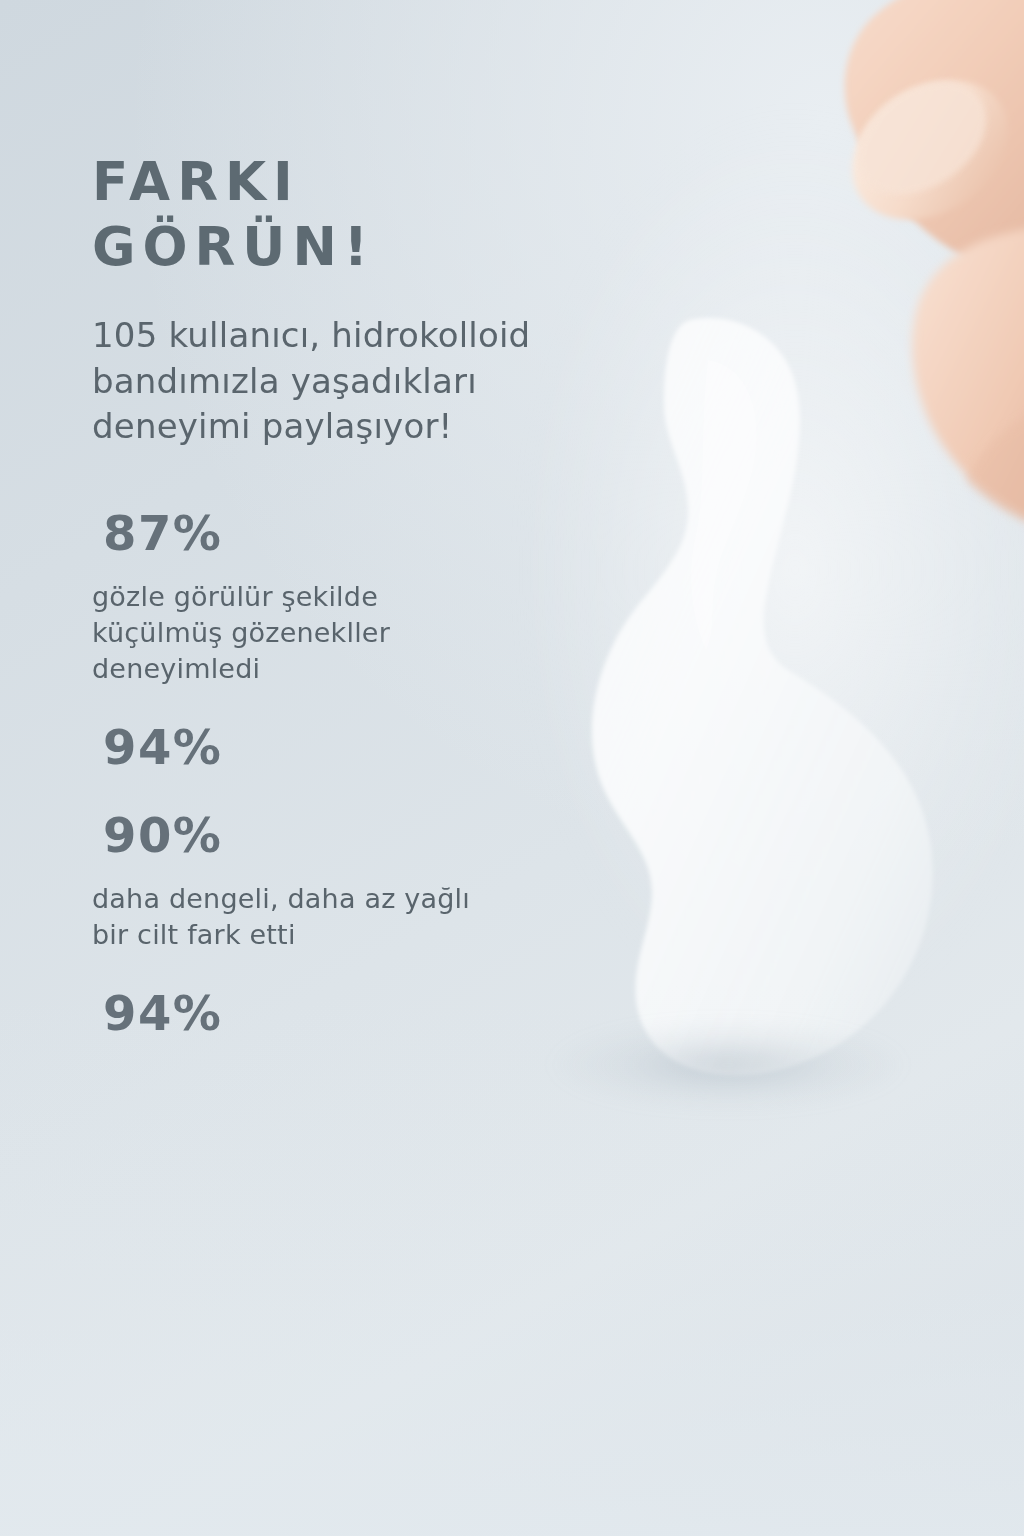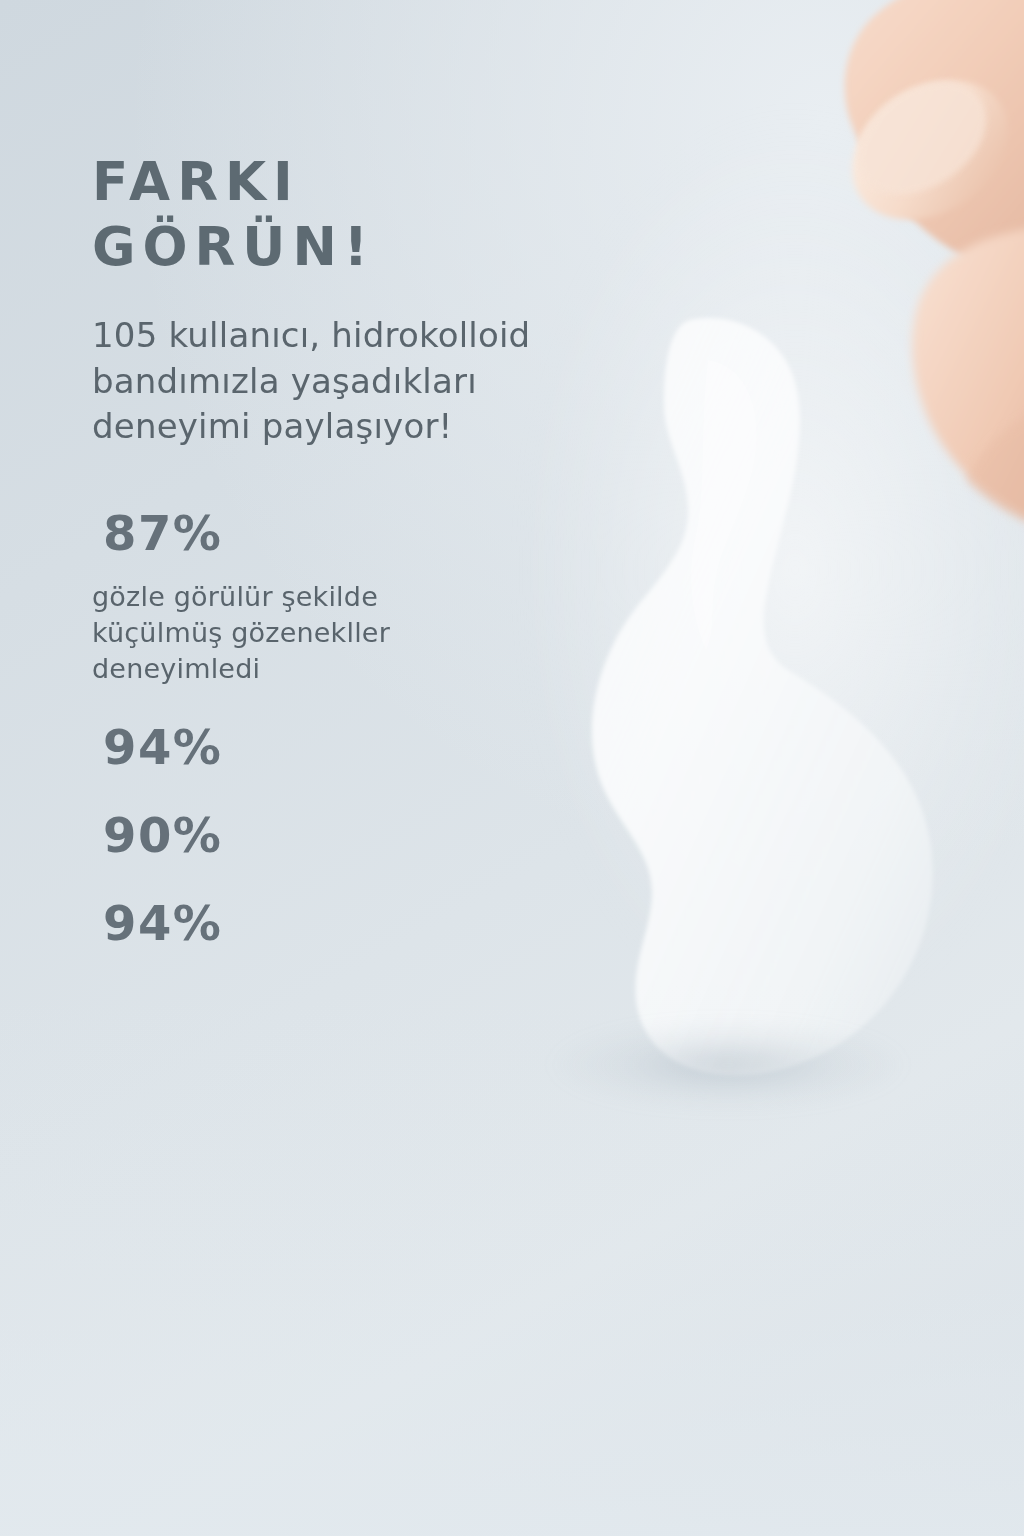--- a/index.html
+++ b/index.html
@@ -222,20 +222,22 @@
 küçülmüş gözenekller
 deneyimledi</div>
     </div>
 
     <div class="stat">
       <div class="stat-value">94%</div>
     </div>
 
     <div class="stat">
       <div class="stat-value">90%</div>
+      <div class="stat-desc">daha dengeli, daha az yağlı
+bir cilt fark etti</div>
     </div>
 
     <div class="stat">
       <div class="stat-value">94%</div>
     </div>
   </div>
 
 </div>
 
 </body></html>

